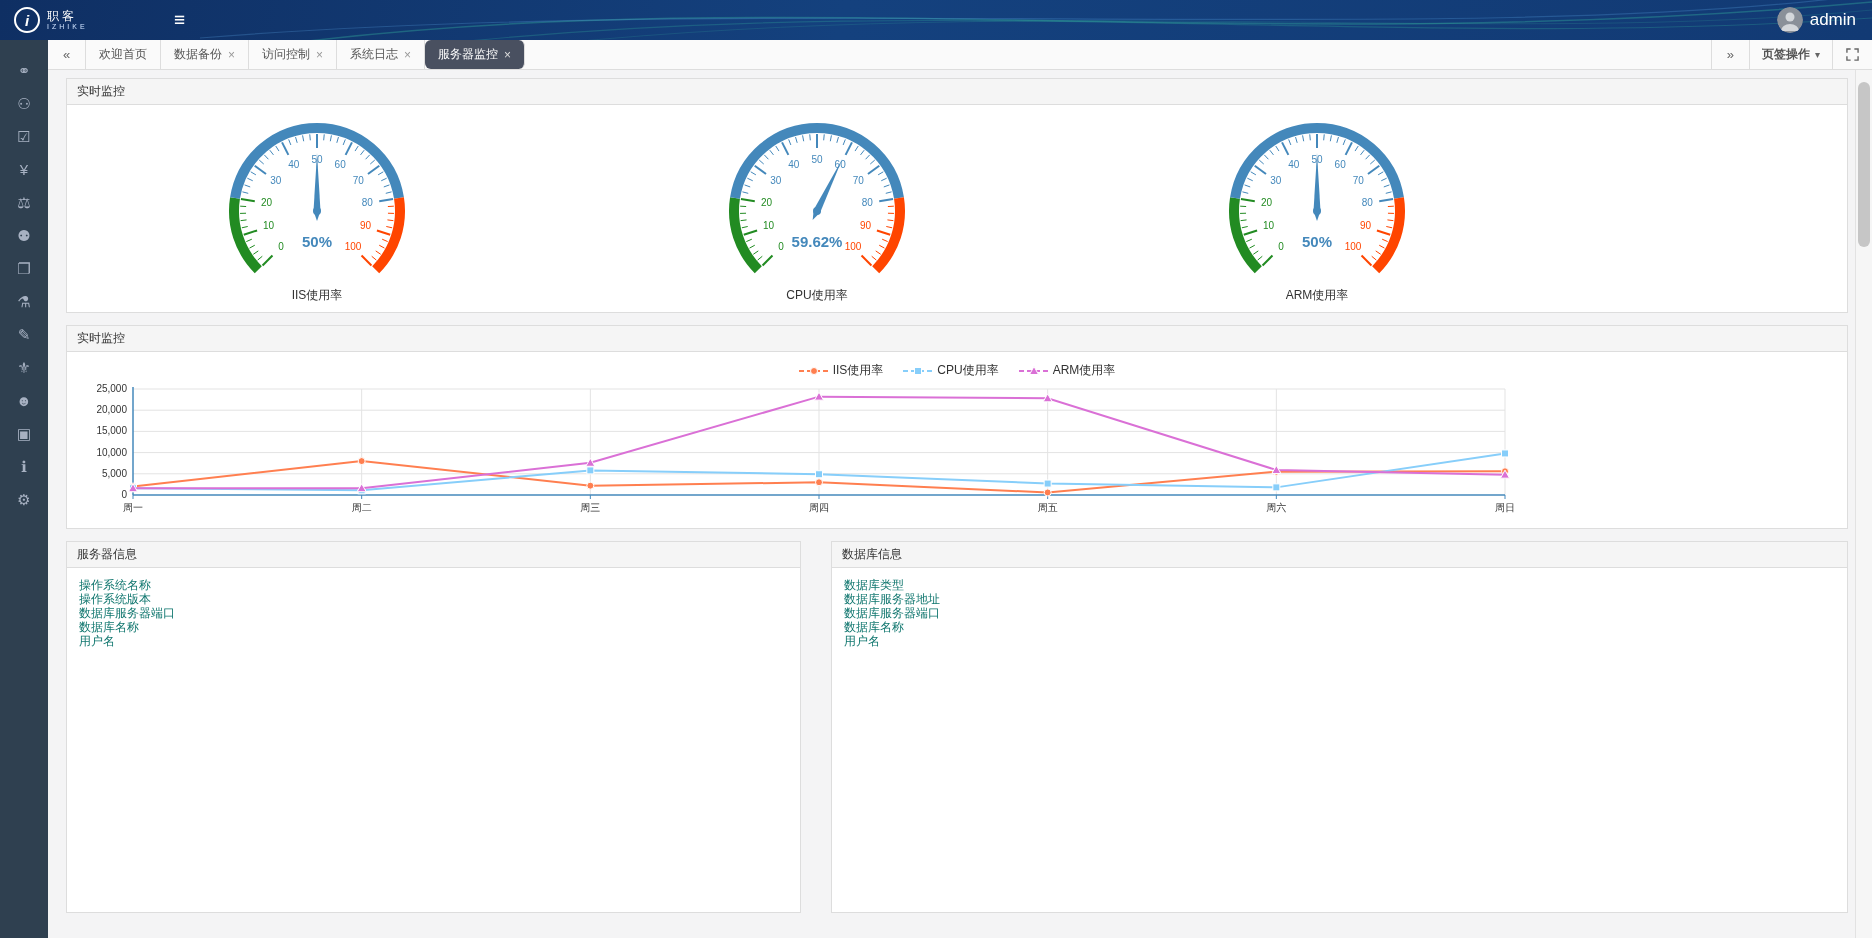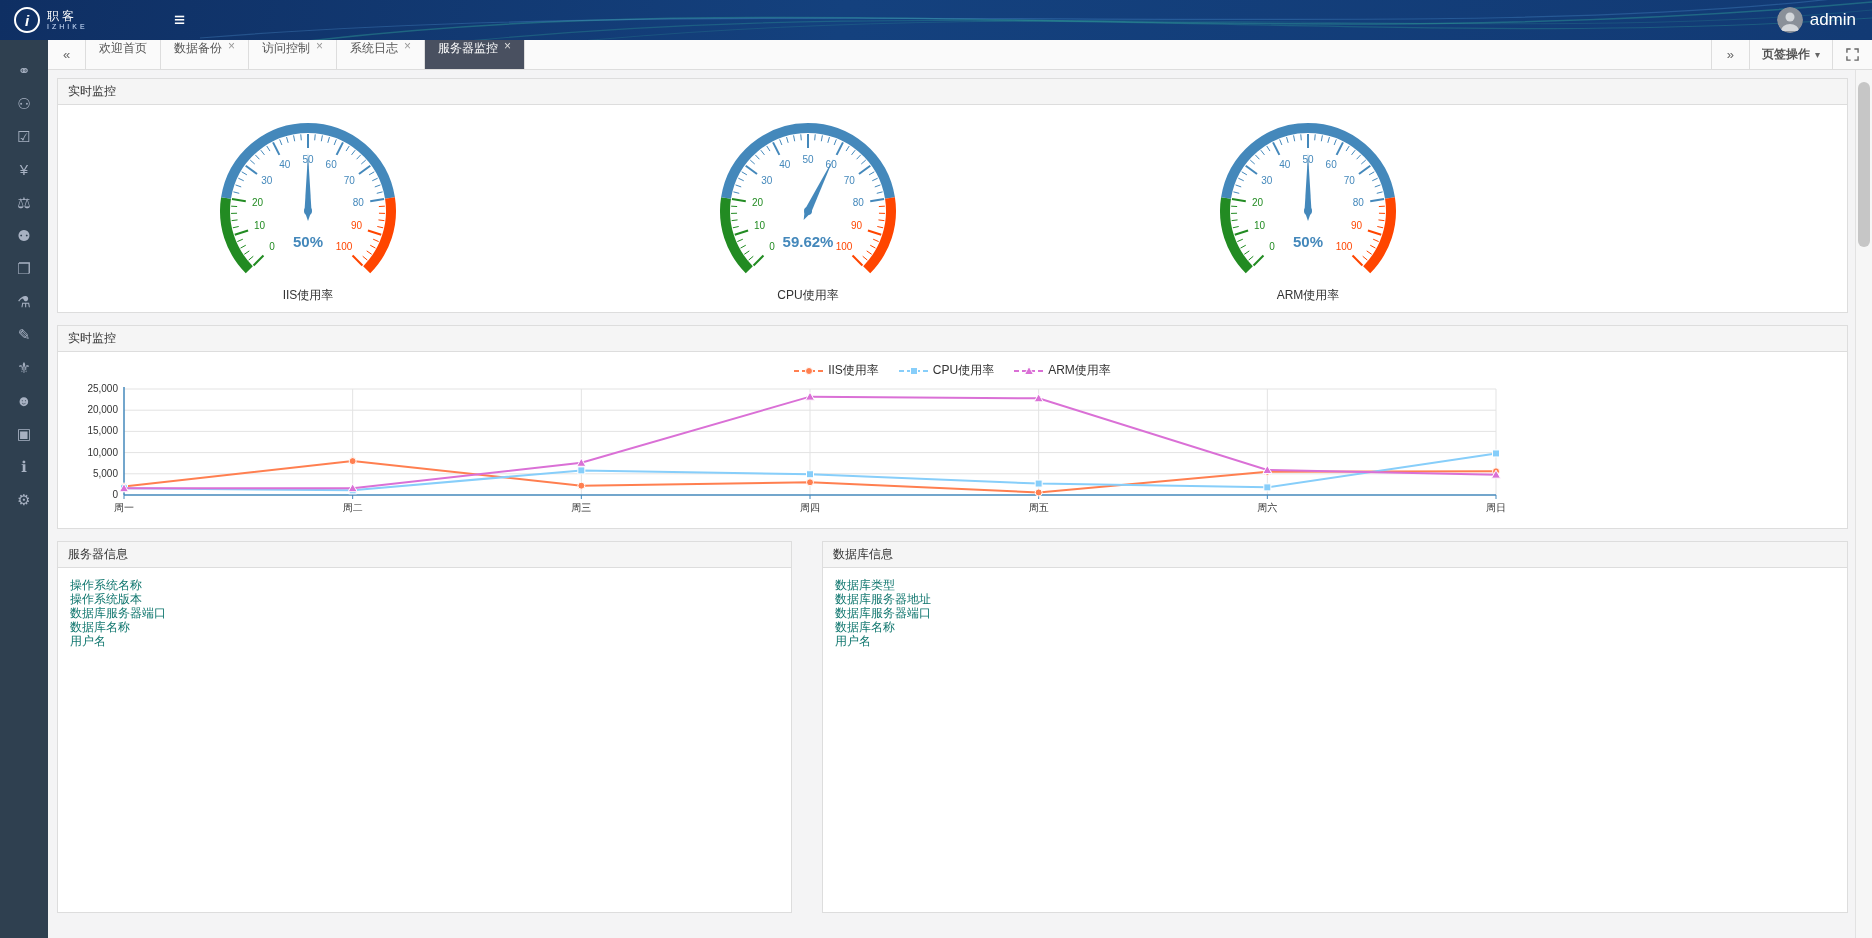--- a/index.html
+++ b/index.html
@@ -21,33 +21,33 @@
   
   .layout{display:flex;height:898px;}
   .sidebar{width:48px;background:#2f4050;display:flex;flex-direction:column;align-items:center;padding-top:14px;flex:none;}
   .sb-item{width:48px;height:33px;display:flex;align-items:center;justify-content:center;color:#a7b1c2;font-size:15px;cursor:pointer;}
   .main{flex:1;display:flex;flex-direction:column;min-width:0;}
 
   
   .tabbar{height:30px;background:#fafafa;border-bottom:1px solid #ddd;display:flex;align-items:stretch;flex:none;}
   .tab-scroll{width:38px;border:none;border-right:1px solid #ddd;background:#fafafa;color:#666;cursor:pointer;font-size:13px;}
   .tab-list{display:flex;}
-  .tab{display:flex;align-items:flex-start;gap:6px;padding:0 13px;border-right:1px solid #ddd;font-size:12px;color:#555;cursor:pointer;background:#fafafa;white-space:nowrap;}
-  .tab.active{background:#495060;color:#fff;}
+  .tab{display:flex;align-items:center;gap:6px;padding:0 13px;border-right:1px solid #ddd;font-size:12px;color:#555;cursor:pointer;background:#fafafa;white-space:nowrap;}
+  .tab.active{background:#495060;color:#fff;border-radius:6px;}
   .tab-close{font-size:12px;color:#999;line-height:1;cursor:pointer;}
   .tab.active .tab-close{color:#ddd;}
   .tab-right{margin-left:auto;display:flex;align-items:stretch;}
   .tab-right>*{border:none;border-left:1px solid #ddd;background:#fafafa;color:#555;cursor:pointer;display:flex;align-items:center;justify-content:center;}
   .btn-scroll-r{width:38px;font-size:13px;color:#666;}
   .tab-ops{padding:0 12px;gap:5px;font-size:12px;font-weight:bold;}
   .caret{font-size:10px;color:#666;}
   .btn-full{width:40px;}
 
   
-  .content{flex:1;padding:8px 24px 7px 9px;overflow:hidden;background:#f4f4f5;}
+  .content{flex:1;padding:8px 24px 7px 18px;overflow:hidden;background:#f4f4f5;}
   .panel{background:#fff;border:1px solid #ddd;margin-bottom:12px;}
   .panel-header{background:#f5f5f5;border-bottom:1px solid #ddd;padding:4px 10px;font-size:12px;color:#333;}
   .gauge-row{display:flex;width:1500px;padding:4px 0 2px;}
   .gauge-cell{flex:1;display:flex;flex-direction:column;align-items:center;}
   .gauge-title{font-size:12px;color:#333;margin:0 0 6px;}
   .legend{display:flex;justify-content:center;gap:20px;margin:10px 0 2px;align-items:center;}
   .legend-item{display:flex;align-items:center;gap:4px;font-size:12px;color:#333;cursor:pointer;}
   .line-body{padding:0 8px 4px;}
   .panel-row{display:flex;gap:30px;height:372px;}
   .panel-row .panel{margin-bottom:8px;height:100%;}

